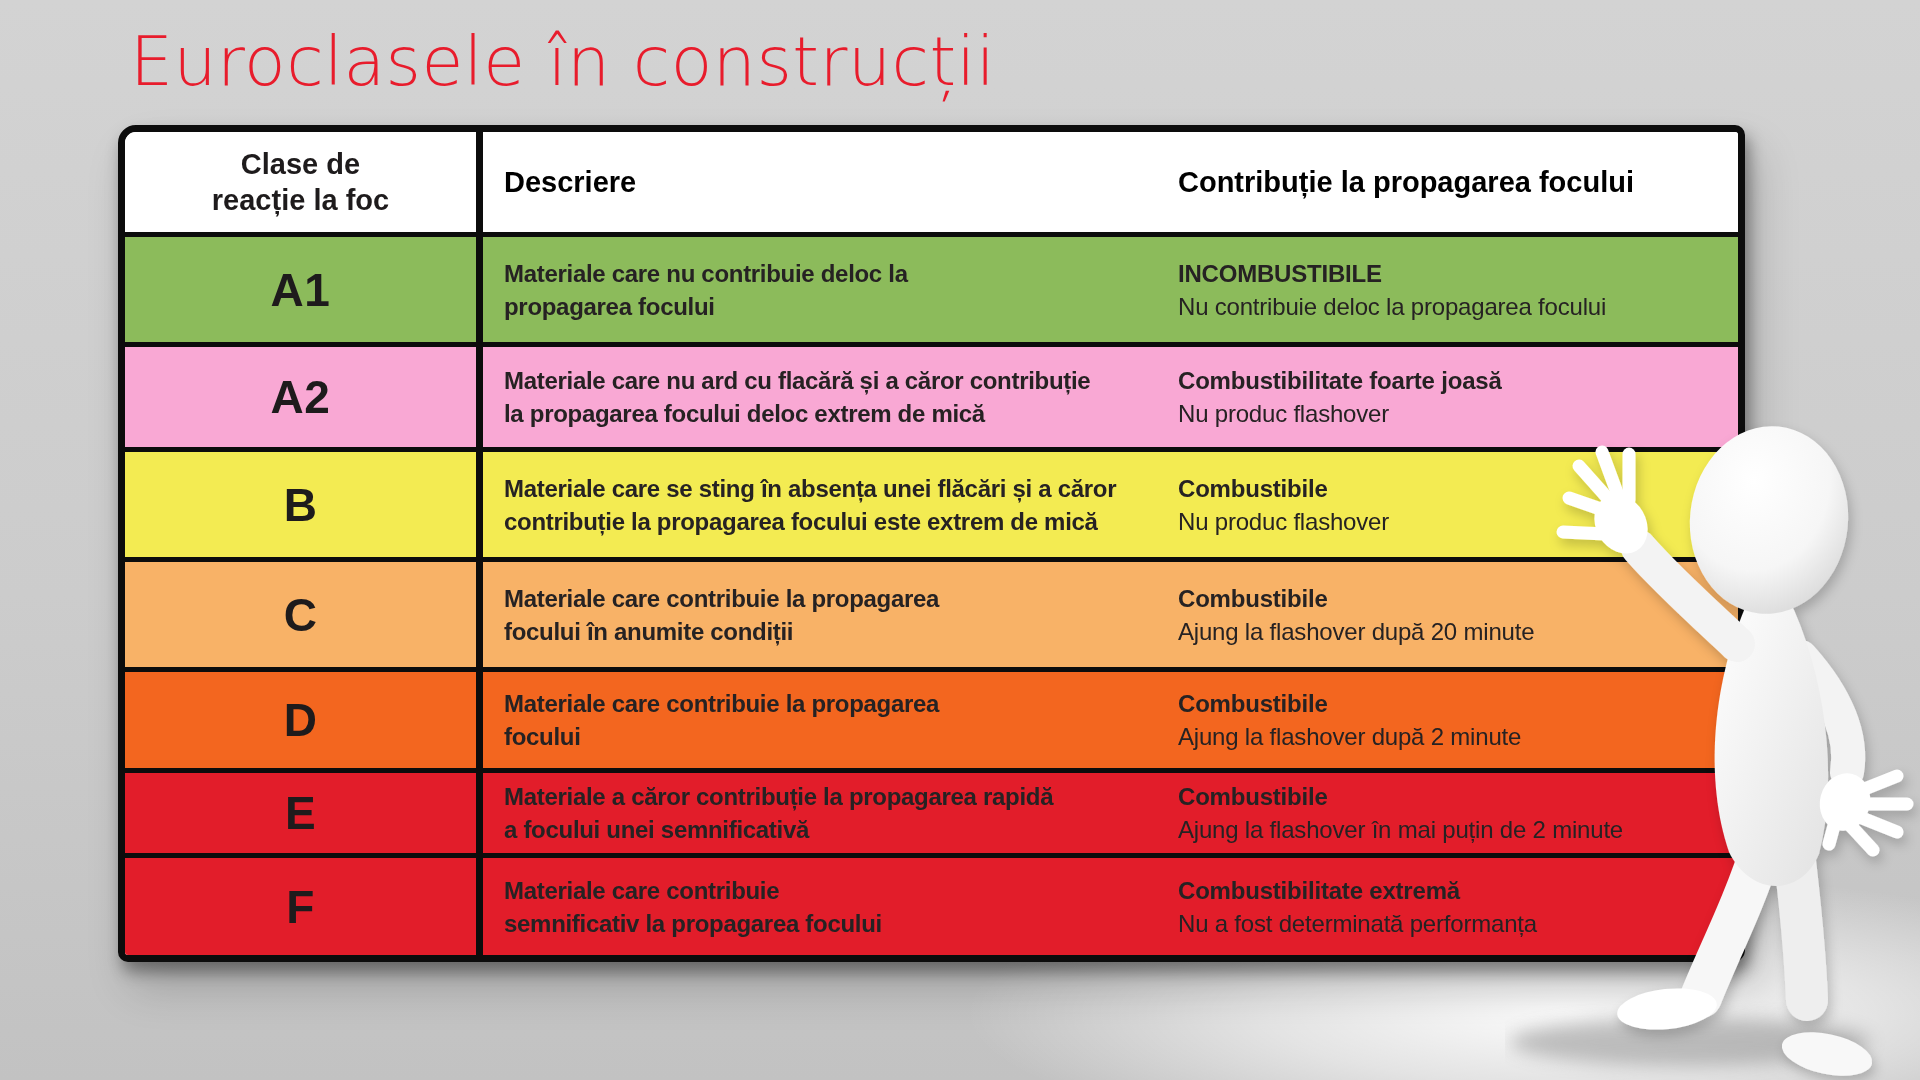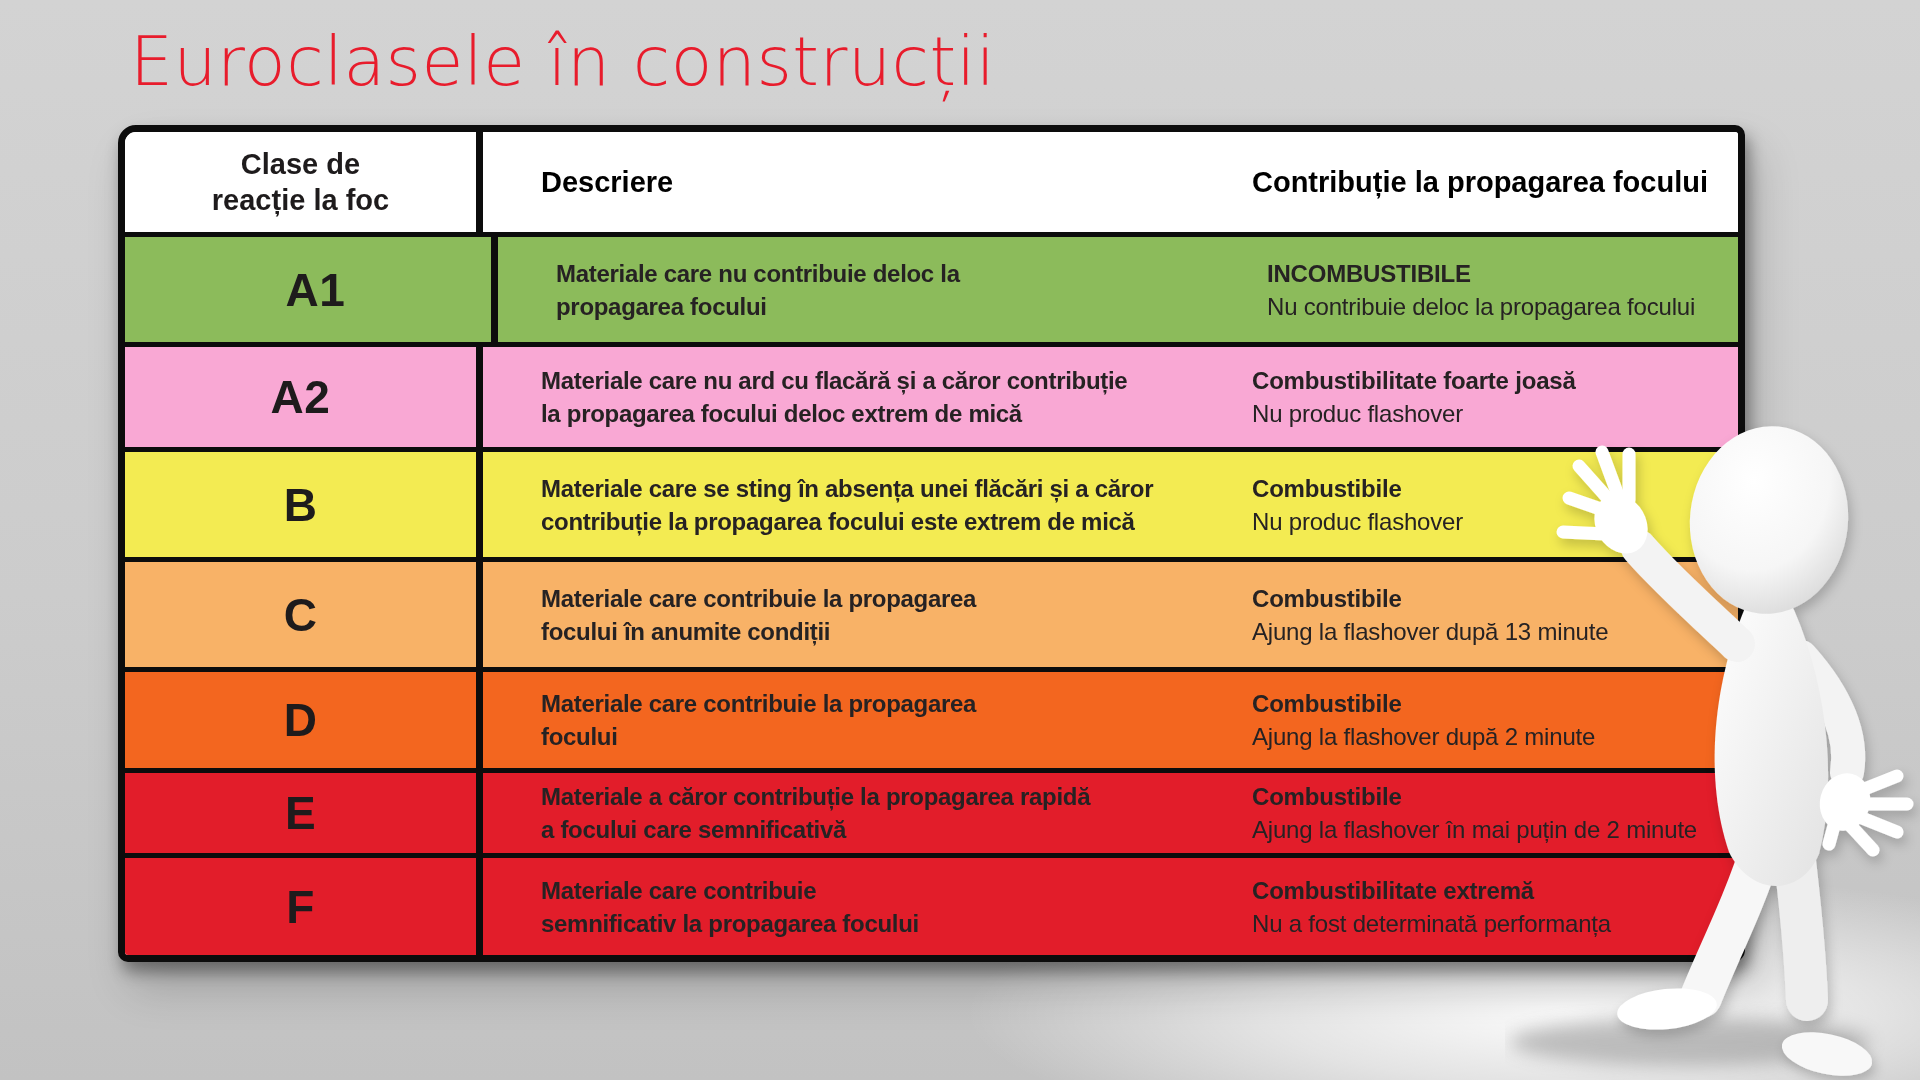--- a/index.html
+++ b/index.html
@@ -17,21 +17,21 @@
     font-family:"DejaVu Sans","Liberation Sans",sans-serif;
     font-weight:200;font-size:68px;color:#e81c2c;letter-spacing:0.5px;
   }
   .fire-table{
     position:absolute;left:118px;top:125px;width:1627px;height:837px;
     box-sizing:border-box;border:7px solid #0c0c0c;border-radius:18px 10px 12px 10px;
     background:#ffffff;overflow:hidden;
     box-shadow:4px 10px 16px rgba(0,0,0,0.38),12px 26px 44px rgba(0,0,0,0.18);
     display:grid;grid-template-rows:100px 110px 105px 110px 110px 101px 85px 102px;
   }
-  .t-row{display:grid;grid-template-columns:358px 664px 1fr;box-sizing:border-box;background:#fff;gap:37px;}
+  .t-row{display:grid;grid-template-columns:358px 664px 1fr;box-sizing:border-box;background:#fff;}
   .t-row + .t-row{border-top:5px solid #0c0c0c;}
   .cell{box-sizing:border-box;display:flex;flex-direction:column;justify-content:center;}
   .class-cell{
     border-right:7px solid #0c0c0c;align-items:center;text-align:center;
     font-weight:bold;color:#1e1b1c;font-size:46px;letter-spacing:0.5px;
   }
   .header .class-cell{font-size:29px;line-height:36px;letter-spacing:0;}
   .desc-cell{padding-left:21px;font-size:24px;line-height:33px;color:#262223;letter-spacing:-0.3px;font-weight:bold;}
   .contrib-cell{padding-left:31px;font-size:24px;line-height:33px;color:#262223;letter-spacing:-0.2px;}
   .header .desc-cell,.header .contrib-cell{font-size:29px;font-weight:bold;color:#000000;letter-spacing:0;}
@@ -55,21 +55,21 @@
         <span class="line">reacție la foc</span>
       </div>
       <div class="cell desc-cell">
         <span class="line">Descriere</span>
       </div>
       <div class="cell contrib-cell">
         <span class="line">Contribuție la propagarea focului</span>
       </div>
     </div>
 
-    <div class="t-row" style="background-color: rgb(140, 187, 91); padding-left: 15px;">
+    <div class="t-row" style="background-color: rgb(140, 187, 91);">
       <div class="cell class-cell">A1</div>
       <div class="cell desc-cell">
         <span class="line">Materiale care nu contribuie deloc la</span>
         <span class="line">propagarea focului</span>
       </div>
       <div class="cell contrib-cell">
         <span class="line bold">INCOMBUSTIBILE</span>
         <span class="line">Nu contribuie deloc la propagarea focului</span>
       </div>
     </div>
@@ -99,41 +99,41 @@
     </div>
 
     <div class="t-row" style="background-color: rgb(248, 178, 103);">
       <div class="cell class-cell">C</div>
       <div class="cell desc-cell">
         <span class="line">Materiale care contribuie la propagarea</span>
         <span class="line">focului în anumite condiții</span>
       </div>
       <div class="cell contrib-cell">
         <span class="line bold">Combustibile</span>
-        <span class="line">Ajung la flashover după 13 minute</span>
+        <span class="line">Ajung la flashover după 20 minute</span>
       </div>
     </div>
 
     <div class="t-row" style="background-color: rgb(243, 102, 31);">
       <div class="cell class-cell">D</div>
       <div class="cell desc-cell">
         <span class="line">Materiale care contribuie la propagarea</span>
         <span class="line">focului</span>
       </div>
       <div class="cell contrib-cell">
         <span class="line bold">Combustibile</span>
         <span class="line">Ajung la flashover după 2 minute</span>
       </div>
     </div>
 
     <div class="t-row" style="background-color: rgb(226, 29, 42);">
       <div class="cell class-cell">E</div>
       <div class="cell desc-cell">
         <span class="line">Materiale a căror contribuție la propagarea rapidă</span>
-        <span class="line">a focului care semnificativă</span>
+        <span class="line">a focului unei semnificativă</span>
       </div>
       <div class="cell contrib-cell">
         <span class="line bold">Combustibile</span>
         <span class="line">Ajung la flashover în mai puțin de 2 minute</span>
       </div>
     </div>
 
     <div class="t-row" style="background-color: rgb(226, 29, 42);">
       <div class="cell class-cell">F</div>
       <div class="cell desc-cell">

